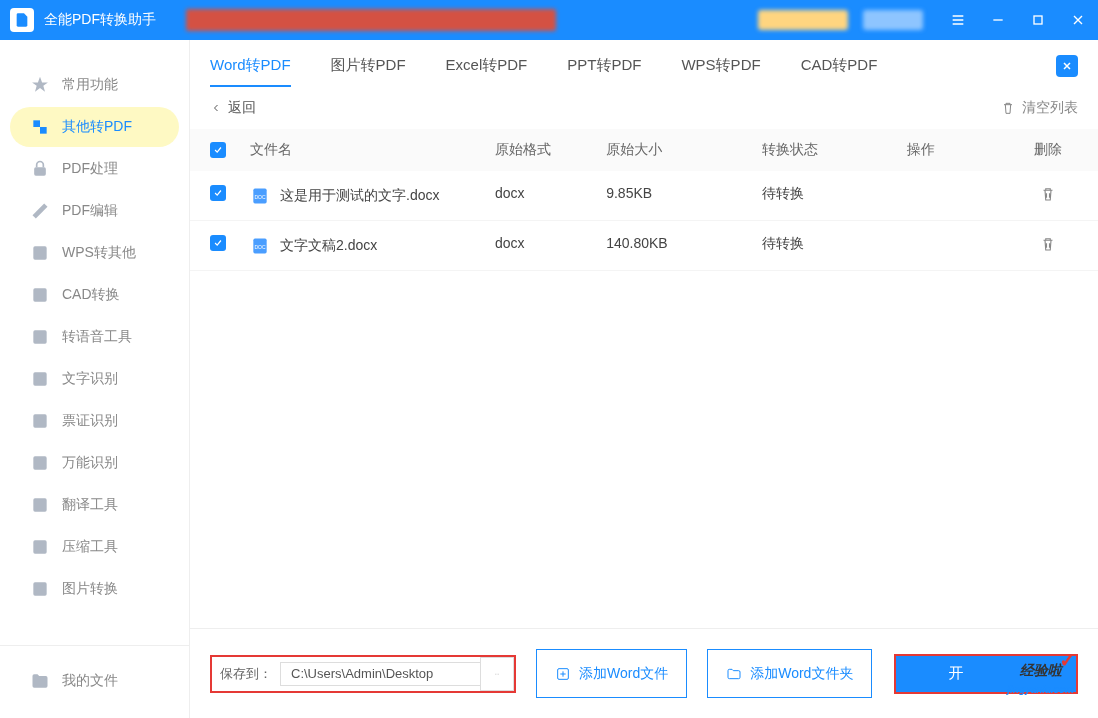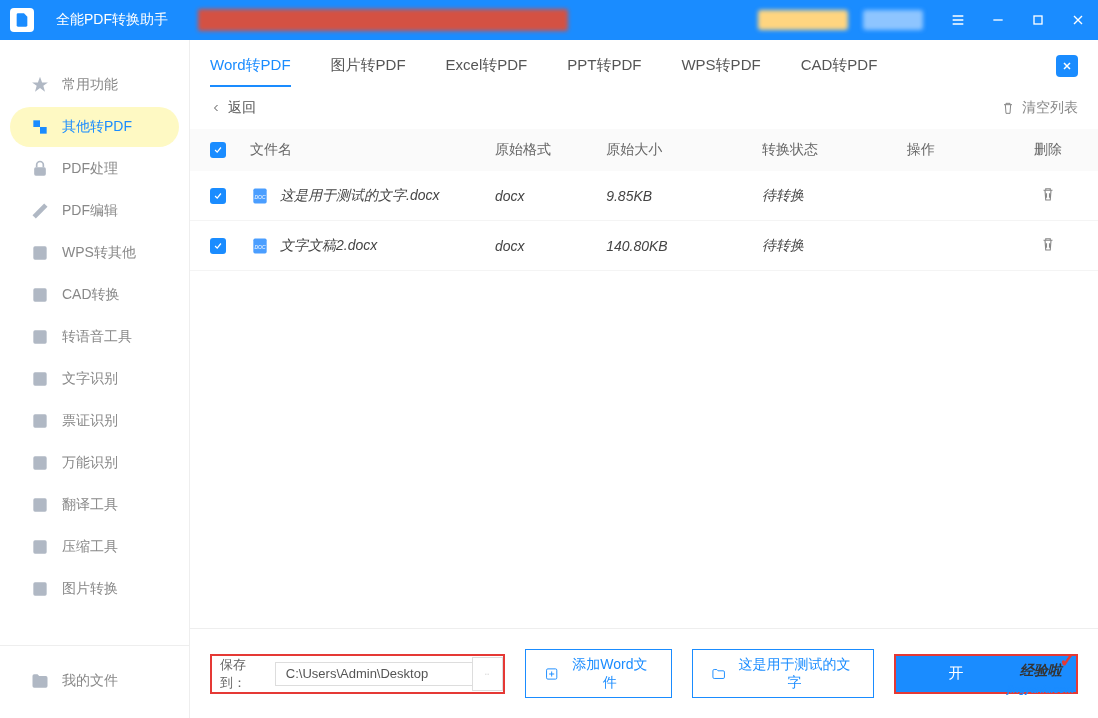--- a/index.html
+++ b/index.html
@@ -1,21 +1,21 @@
 <!DOCTYPE html>
 <html><head>
   <meta charset="utf-8">
   <style>
     * { margin: 0; padding: 0; box-sizing: border-box; font-family: "Microsoft YaHei", sans-serif; }
     body { background: #fff; width: 1098px; height: 718px; overflow: hidden; }
     
     .titlebar { height: 40px; background: #1a8cff; display: flex; align-items: center; padding: 0 10px; color: white; }
     .titlebar-logo { width: 24px; height: 24px; background: white; border-radius: 4px; display: flex; align-items: center; justify-content: center; margin-right: 10px; }
     .titlebar-logo svg { width: 16px; height: 16px; }
-    .titlebar-title { font-size: 14px; flex: 0 0 auto; margin-left: 12px; }
+    .titlebar-title { font-size: 14px; flex: 0 0 auto; }
     .titlebar-blur1 { margin-left: 30px; width: 370px; height: 22px; background: linear-gradient(90deg, #e94b2f, #e94b2f); opacity: 0.9; filter: blur(2px); border-radius: 2px; }
     .titlebar-spacer { flex: 1; }
     .titlebar-blur2 { width: 90px; height: 20px; background: #ffd580; filter: blur(2px); border-radius: 3px; margin-right: 15px; }
     .titlebar-blur3 { width: 60px; height: 20px; background: #8ec5ff; filter: blur(2px); border-radius: 3px; margin-right: 25px; }
     .titlebar-controls { display: flex; gap: 20px; align-items: center; }
     .titlebar-btn { width: 20px; height: 20px; cursor: pointer; display: flex; align-items: center; justify-content: center; }
     .titlebar-btn svg { width: 16px; height: 16px; stroke: white; stroke-width: 2; fill: none; }
     
     .content { display: flex; height: calc(100% - 40px); }
     
@@ -35,21 +35,21 @@
     .tab.active { color: #1a8cff; border-bottom-color: #1a8cff; }
     .tabs-spacer { flex: 1; }
     .tabs-close { width: 22px; height: 22px; background: #1a8cff; border-radius: 4px; display: flex; align-items: center; justify-content: center; cursor: pointer; margin-bottom: 10px; }
     
     .toolbar { display: flex; align-items: center; padding: 12px 20px; justify-content: space-between; }
     .back-btn { display: flex; align-items: center; color: #555; font-size: 14px; cursor: pointer; gap: 6px; }
     .clear-btn { display: flex; align-items: center; color: #888; font-size: 14px; cursor: pointer; gap: 6px; }
     
     .table { flex: 1; overflow: auto; }
     .table-header { display: flex; align-items: center; padding: 12px 20px; font-size: 14px; color: #666; background: #fafafa; }
-    .table-row { display: flex; align-items: center; padding: 14px 20px; font-size: 14px; color: #444; border-bottom: 1px solid #f4f4f4; font-style: italic; }
+    .table-row { display: flex; padding: 14px 20px; font-size: 14px; color: #444; border-bottom: 1px solid #f4f4f4; }
     .col-check { width: 40px; }
     .col-name { flex: 2.2; display: flex; align-items: center; gap: 10px; }
     .col-format { flex: 1; }
     .col-size { flex: 1.4; }
     .col-status { flex: 1.3; }
     .col-operate { flex: 1; }
     .col-delete { width: 60px; text-align: center; }
     
     .checkbox { width: 16px; height: 16px; background: #1a8cff; border-radius: 3px; display: flex; align-items: center; justify-content: center; cursor: pointer; }
     .checkbox svg { width: 10px; height: 10px; stroke: white; stroke-width: 3; fill: none; }
@@ -346,21 +346,21 @@
         <svg viewBox="0 0 24 24" width="16" height="16">
             <rect x="4" y="4" width="16" height="16" rx="2" fill="none" stroke="#1a8cff" stroke-width="1.5"></rect>
             <path d="M12 8v8M8 12h8" stroke="#1a8cff" stroke-width="1.5"></path>
           </svg>
         <span>添加Word文件</span>
       </button>
       <button class="add-btn">
         <svg viewBox="0 0 24 24" width="16" height="16">
             <path d="M3 7a2 2 0 0 1 2-2h4l2 2h8a2 2 0 0 1 2 2v8a2 2 0 0 1-2 2H5a2 2 0 0 1-2-2z" fill="none" stroke="#1a8cff" stroke-width="1.5"></path>
           </svg>
-        <span>这是用于测试的文字</span>
+        <span>添加Word文件夹</span>
       </button>
       <div class="convert-group">
         <button class="convert-btn">
           <span style="margin-right:60px;">开</span>
           <span class="watermark">
             <span class="watermark-check">✓</span>
             <span class="w1">经验啦</span><br>
             <span class="w2" style="font-size:10px;">jingyanla.com</span>
           </span>
         </button>

